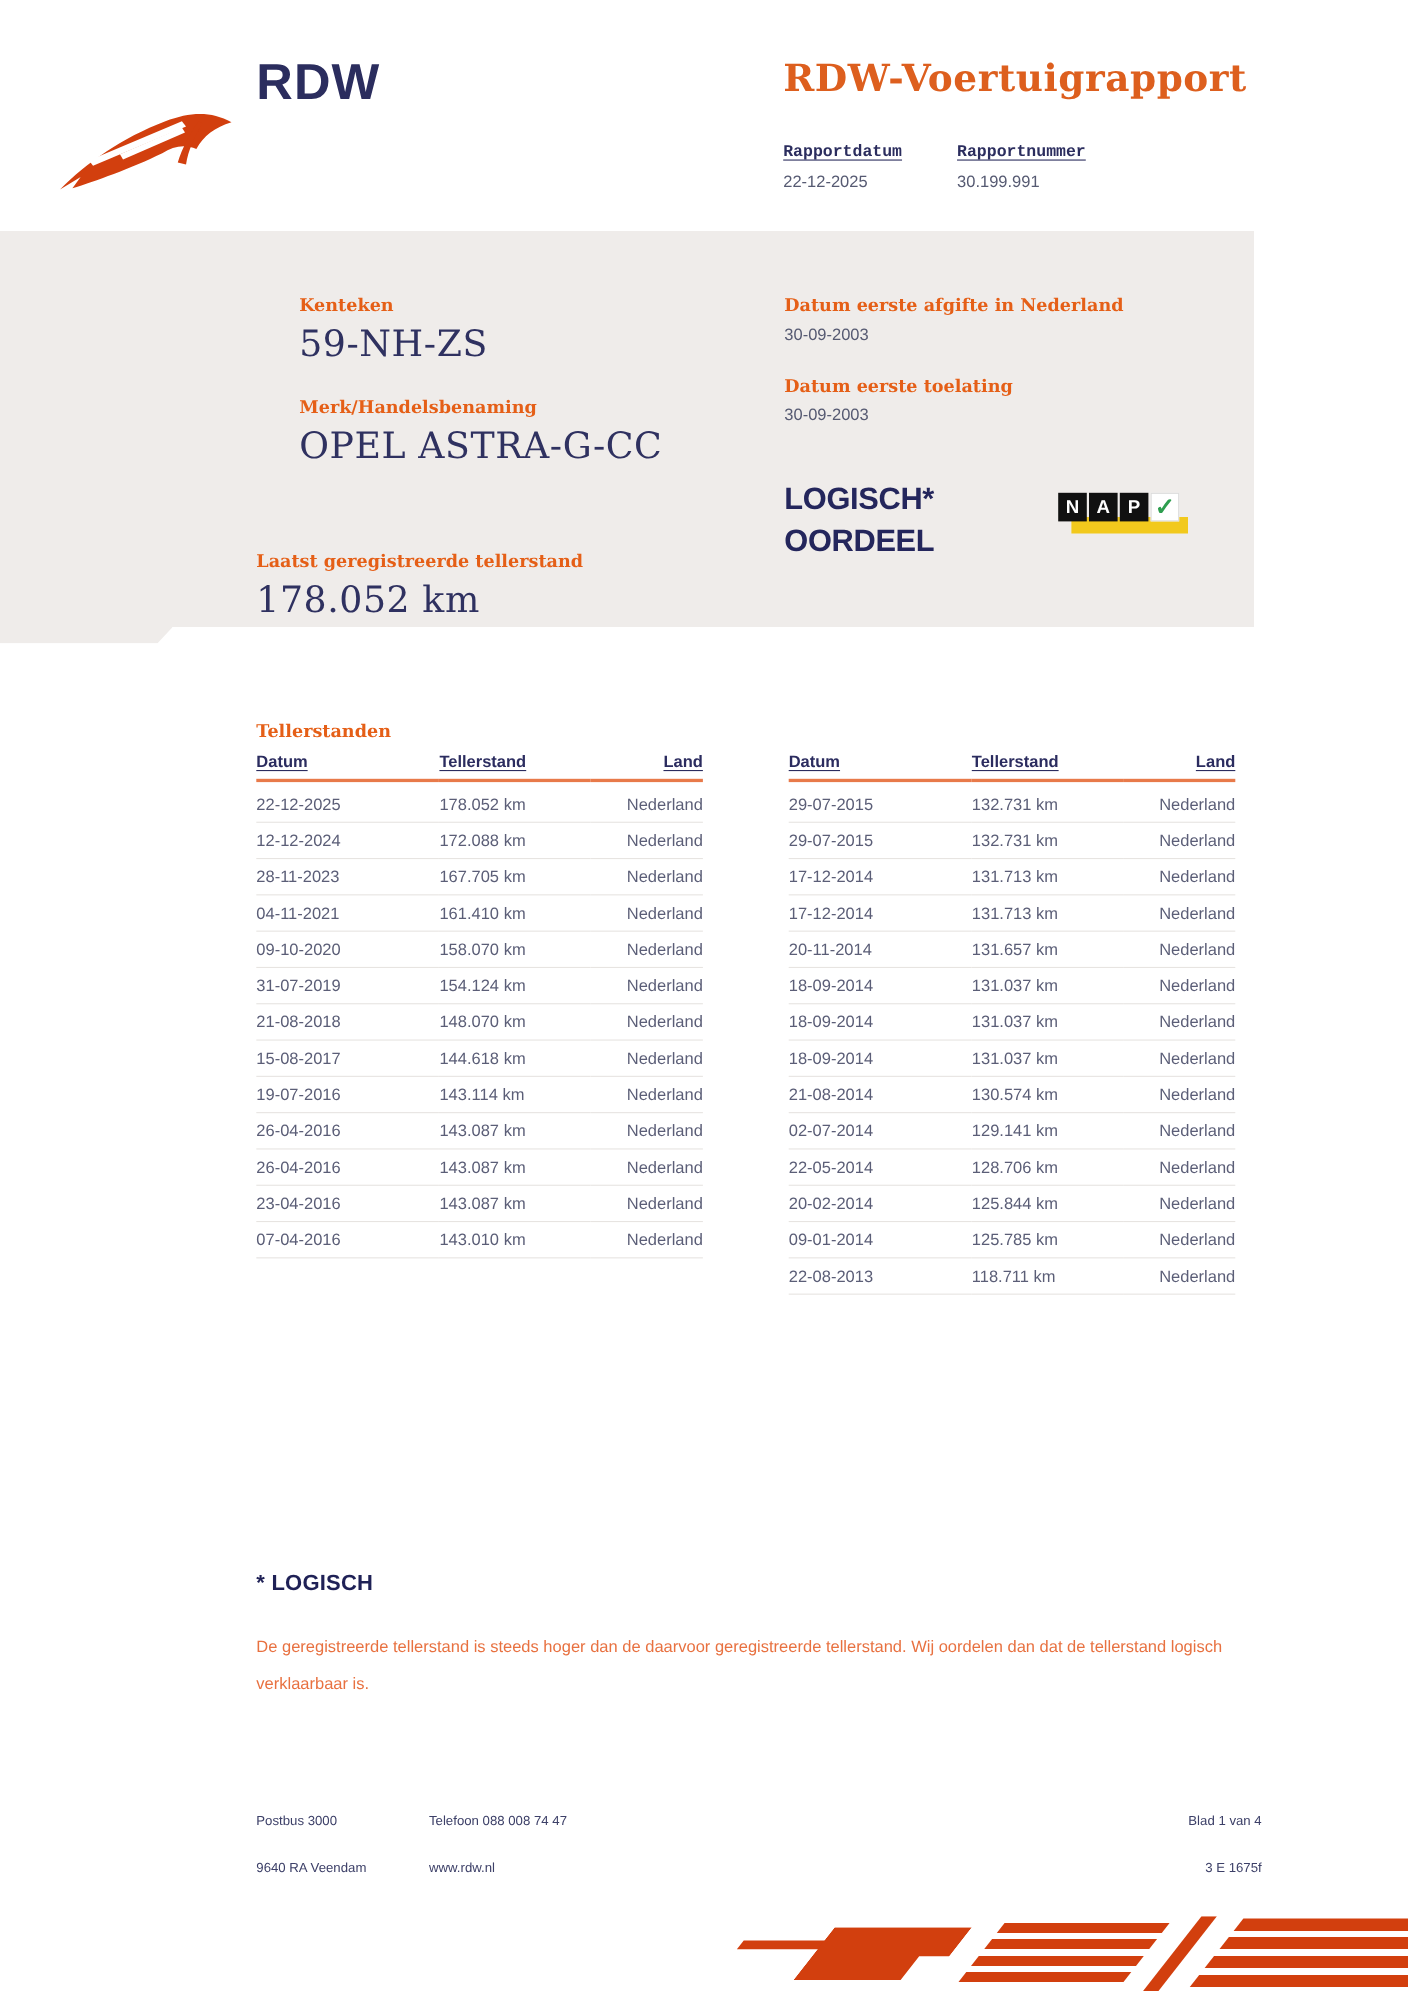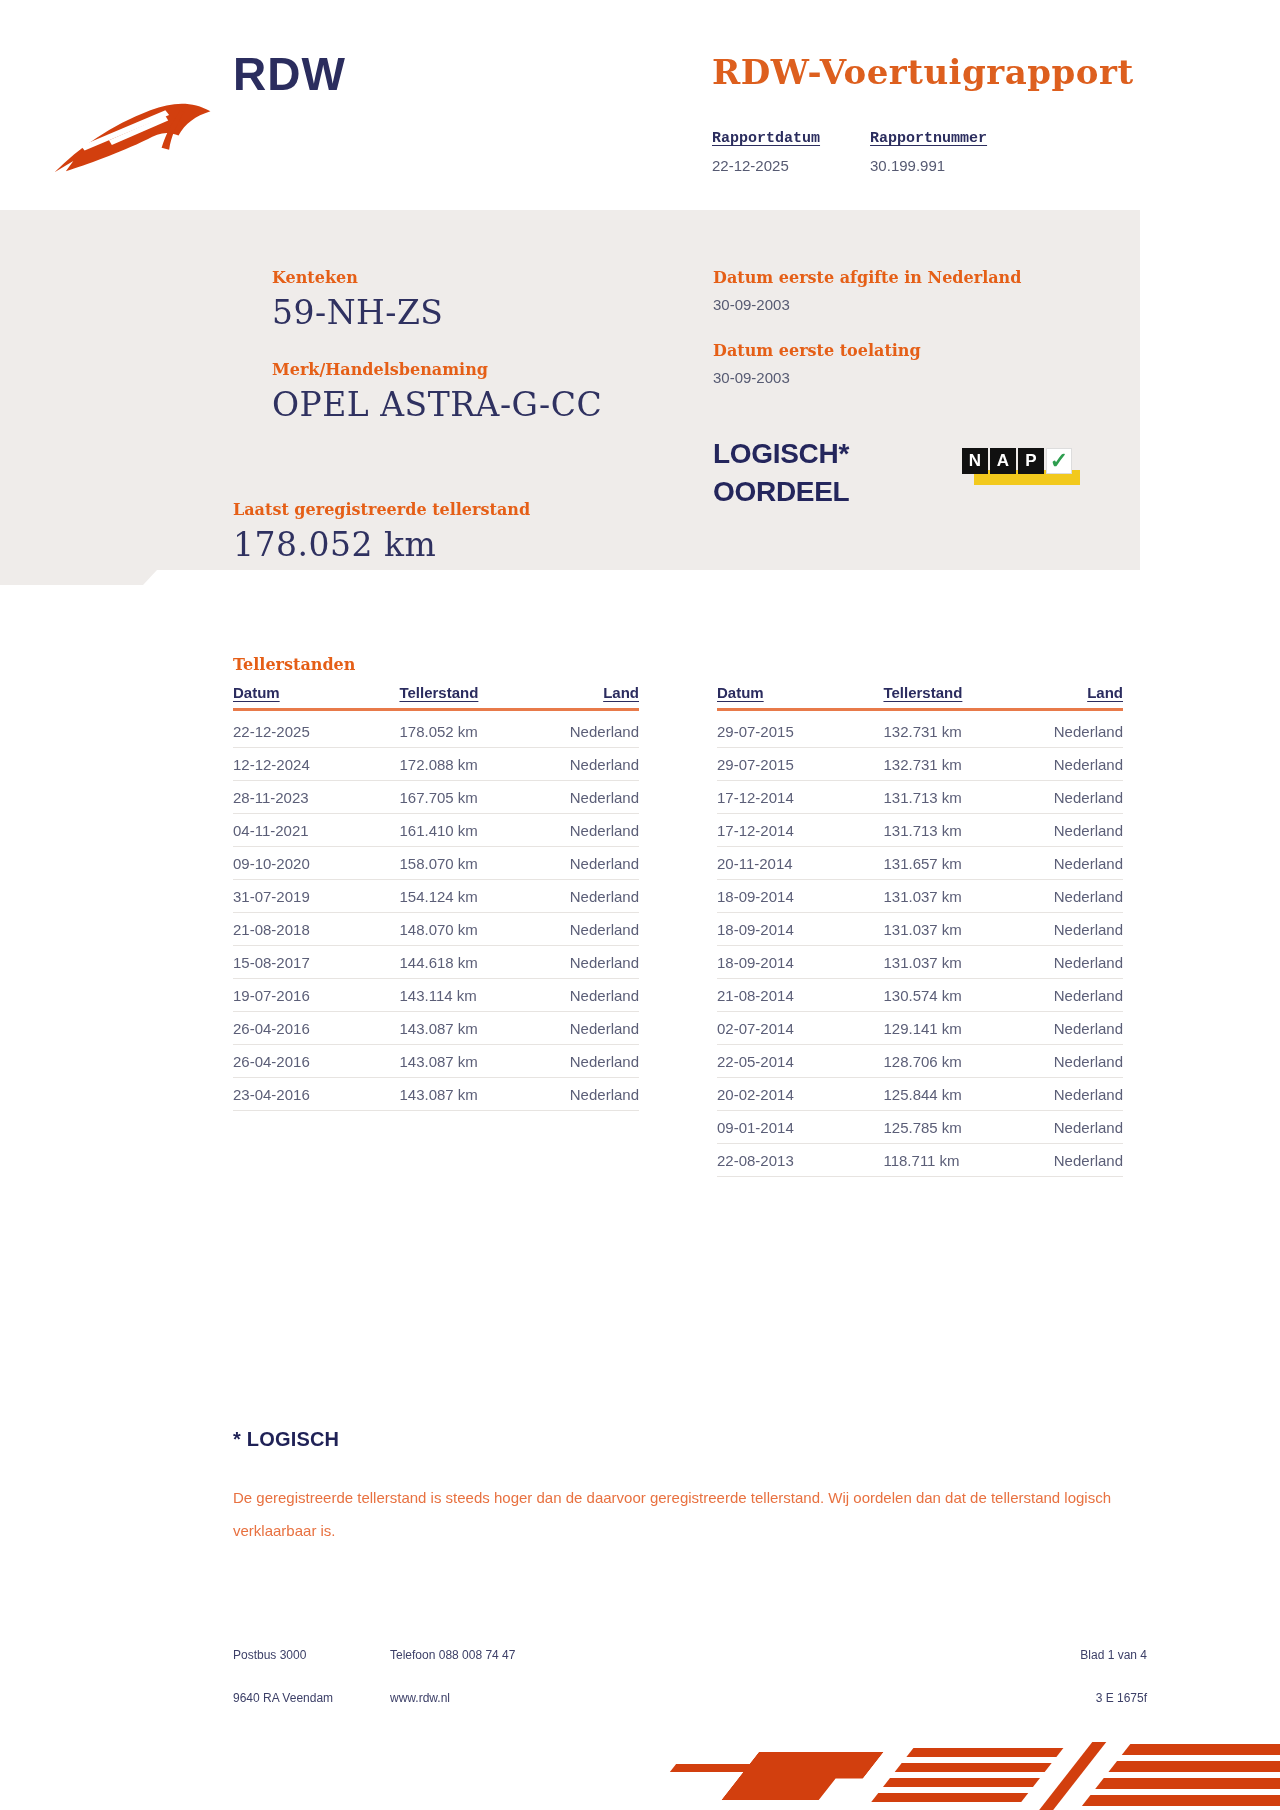--- a/index.html
+++ b/index.html
@@ -257,20 +257,25 @@
         <tr>
           <td>26-04-2016</td>
           <td>143.087 km</td>
           <td>Nederland</td>
         </tr>
         <tr>
           <td>23-04-2016</td>
           <td>143.087 km</td>
           <td>Nederland</td>
         </tr>
+        <tr>
+          <td>07-04-2016</td>
+          <td>143.010 km</td>
+          <td>Nederland</td>
+        </tr>
       </tbody>
   </table>
 
   <table class="odo-table right">
     <colgroup>
         <col class="c1">
         <col class="c2">
         <col class="c3">
       </colgroup>
     <thead>

